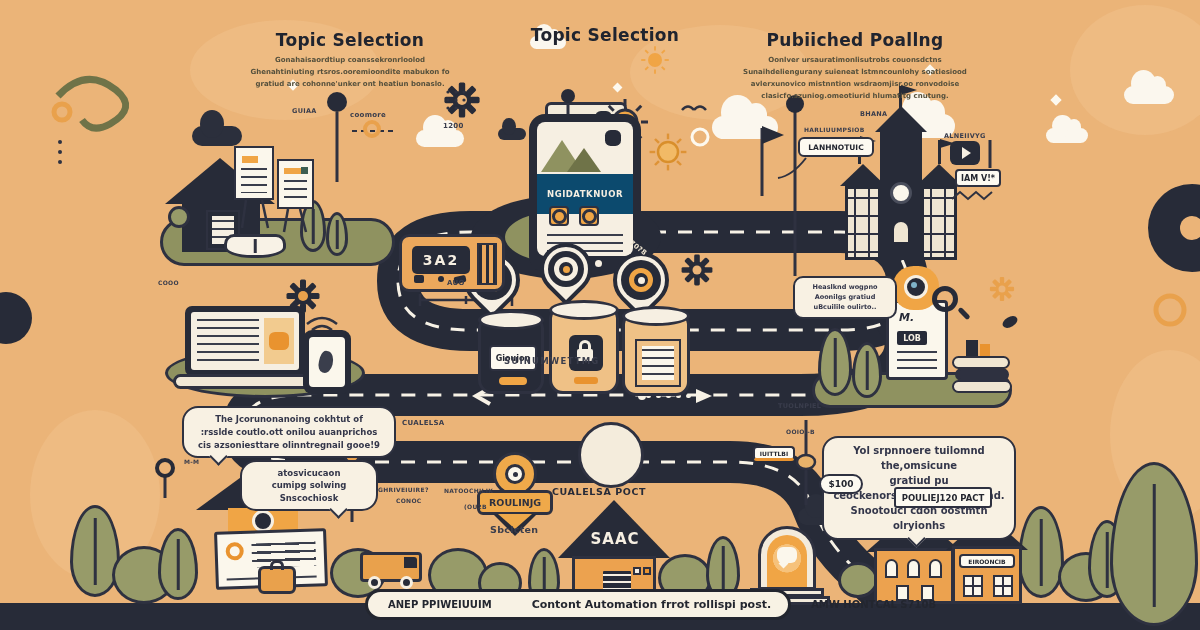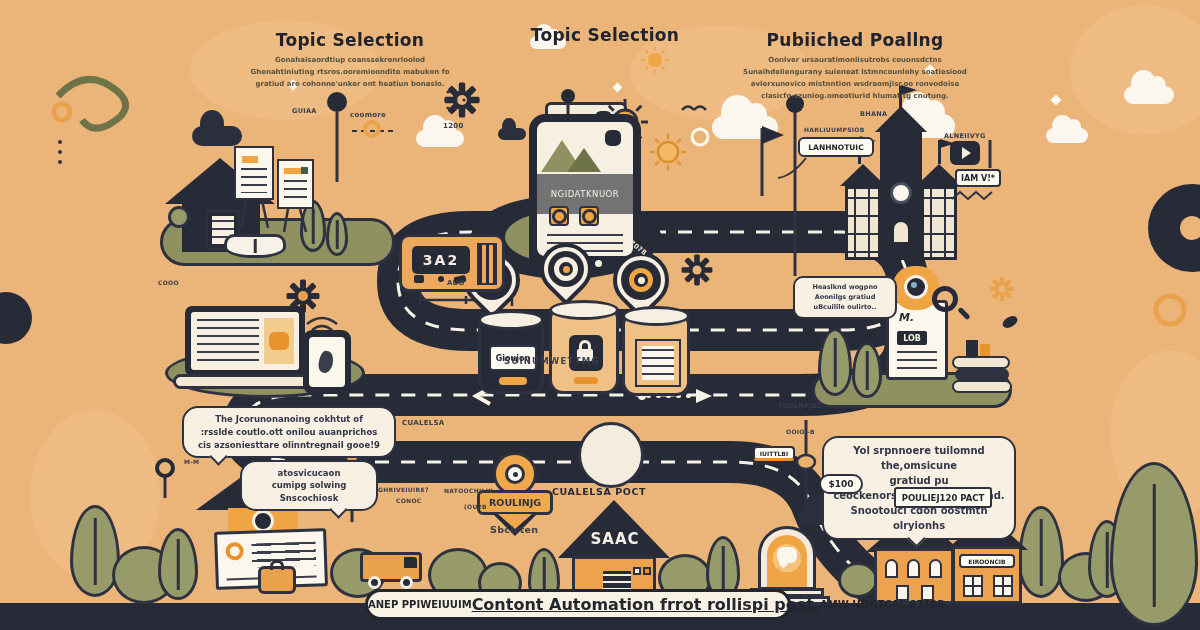--- a/index.html
+++ b/index.html
@@ -39,21 +39,21 @@
   .pin-in{position:absolute;inset:4px;border-radius:50%;background:#272B38;transform:rotate(45deg);
           display:flex;align-items:center;justify-content:center;}
   .pin-ring{width:24px;height:24px;border-radius:50%;border:5px solid #F0A545;box-sizing:border-box;
             display:flex;align-items:center;justify-content:center;}
   .pin-dot{width:7px;height:7px;border-radius:50%;background:#F6EFE2;}
   .window-grid{background-image:linear-gradient(90deg,transparent 45%,#2E3140 45% 55%,transparent 55%),
                linear-gradient(180deg,transparent 45%,#2E3140 45% 55%,transparent 55%);}
   .footerbar{position:absolute;left:0;top:603px;width:1200px;height:27px;background:#272B38;z-index:2;}
   .banner{position:absolute;left:365px;top:589px;width:426px;height:31px;background:#F8F2E4;border:3px solid #23262F;
           border-radius:16px;box-sizing:border-box;display:flex;align-items:center;z-index:8;}
-  .banner span{padding:0 0;font-weight:bold;white-space:nowrap;color:#23262F;}
+  .banner span{padding:0 20px;font-weight:bold;white-space:nowrap;color:#23262F;}
   .banner .div{width:2px;height:17px;background:#23262F;}
   .tile{width:20px;height:20px;background:#F0A545;border:2px solid #2E3140;border-radius:4px;box-sizing:border-box;
         display:flex;align-items:center;justify-content:center;}
   .tile i{width:9px;height:9px;border:3px solid #2E3140;border-radius:50%;}
 </style>
 </head>
 <body>
 
 <div class="stage">
 
@@ -140,21 +140,21 @@
 
   <div class="abs b3" style="left:545px;top:102px;width:82px;height:46px;background:#F3EBDB;border-radius:6px;z-index:4;">
     <div class="abs" style="left:8px;bottom:4px;width:30px;height:13px;background:#8F9260;"></div>
     <div class="abs" style="right:12px;top:6px;width:17px;height:17px;background:#272B38;border-radius:35%;"></div>
   </div>
   <div class="abs" style="left:529px;top:114px;width:112px;height:158px;background:#272B38;border-radius:16px;z-index:5;">
     <div class="abs" style="left:8px;top:8px;width:96px;height:134px;background:#F6EFE2;border-radius:8px;overflow:hidden;">
       <div class="abs roofclip" style="left:4px;top:18px;width:42px;height:32px;background:#8F9260;"></div>
       <div class="abs roofclip" style="left:30px;top:26px;width:34px;height:24px;background:#6F7348;"></div>
       <div class="abs" style="left:68px;top:8px;width:16px;height:16px;background:#272B38;border-radius:35%;"></div>
-      <div class="abs" style="left:0;top:52px;width:96px;height:40px;background:#737373;display:flex;align-items:center;justify-content:center;color:#F6EFE2;font-size:8.5px;font-weight:normal;letter-spacing:.5px;">NGIDATKNUOR</div>
+      <div class="abs" style="left:0;top:52px;width:96px;height:40px;background:#0c4a6e;display:flex;align-items:center;justify-content:center;color:#F6EFE2;font-size:8.5px;font-weight:bold;letter-spacing:.5px;">NGIDATKNUOR</div>
       <div class="abs" style="left:12px;top:84px;display:flex;gap:10px;">
         <div class="tile">
             <i></i>
           </div>
         <div class="tile">
             <i></i>
           </div>
       </div>
       <div class="abs doclines" style="left:10px;top:112px;right:10px;height:20px;"></div>
     </div>
@@ -538,18 +538,18 @@
   <div class="lbl" style="left:396px;top:497px;font-size:6px;z-index:6;">CONOC</div>
   <div class="lbl" style="left:444px;top:487px;font-size:6px;z-index:6;">NATOOCHILIK</div>
   <div class="lbl" style="left:464px;top:503px;font-size:6px;z-index:6;">(OU2B</div>
   <div class="lbl" style="left:552px;top:486px;font-size:9.5px;letter-spacing:.6px;color:#272B38;z-index:6;">CUALELSA POCT</div>
   <div class="lbl" style="left:490px;top:524px;font-size:9.5px;z-index:6;">Sbclcten</div>
   <div class="whitebox" style="left:753px;top:446px;width:42px;height:15px;font-size:6px;border-bottom:3px solid #E9932F;z-index:6;">IUITTLBI</div>
 
   <div class="banner">
     <span style="font-size:10px;">ANEP PPIWEIUUIM</span>
     <div class="div"></div>
-    <span style="font-size:16px;text-decoration:underline;">Contont Automation frrot rollispi post.</span>
+    <span style="font-size:11px;">Contont Automation frrot rollispi post.</span>
     <div class="div"></div>
     <span style="font-size:10px;">AMW HONTCAL S710B</span>
   </div>
 
 </div>
 
 </body></html>

